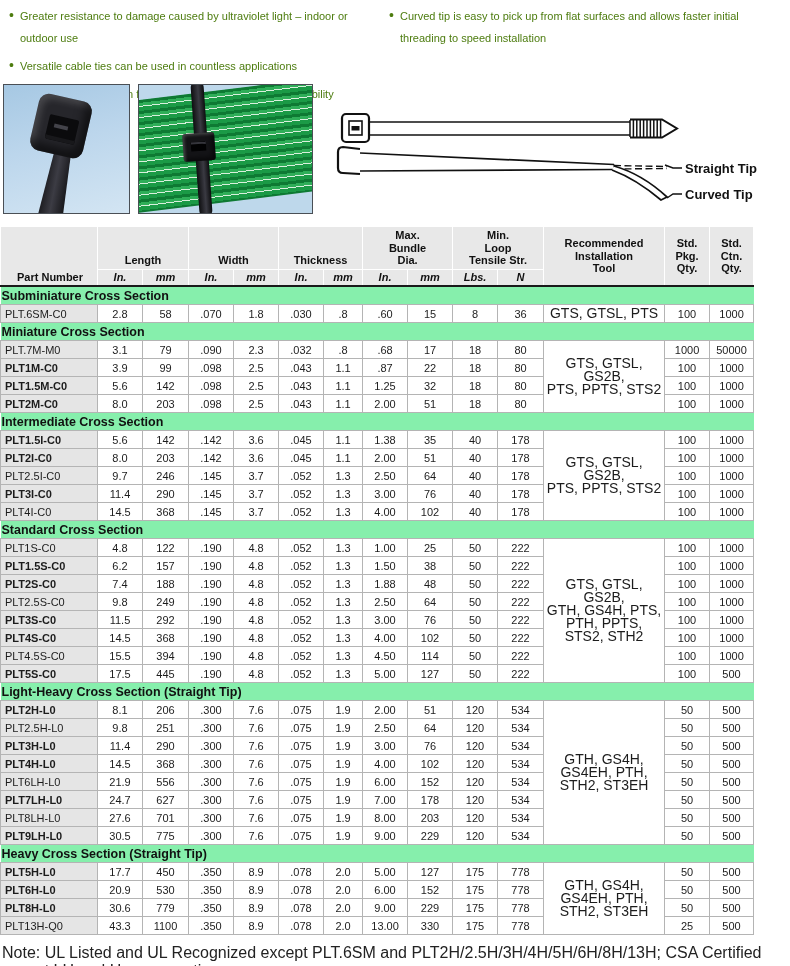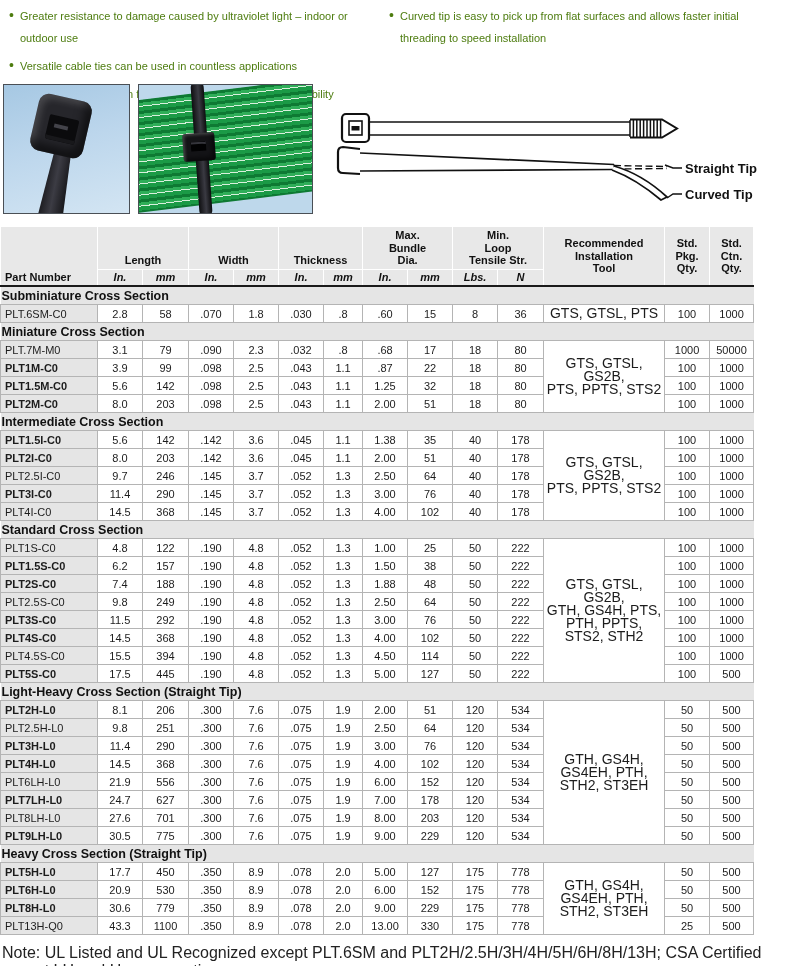--- a/index.html
+++ b/index.html
@@ -41,29 +41,29 @@
              box-shadow:inset 2px 2px 3px rgba(255,255,255,.2), inset -3px -3px 5px rgba(0,0,0,.6); }
   .p2-headslot { position:absolute; left:52px; top:57px; width:15px; height:9px; background:#020203;
                  transform:rotate(-4deg); box-shadow:inset 0 2px 0 #35353c; }
   .drawing { position:absolute; left:330px; top:2px; }
 
   
   .spec-table { border-collapse:collapse; table-layout:fixed; width:753px; margin-top:4px; }
   .spec-table thead th { background:#e8e8e8; border:1px solid #ffffff; font-size:11px; line-height:12.5px;
                          font-weight:bold; padding:2px 1px 2px 1px; vertical-align:bottom; color:#111;
                          white-space:pre-line; text-align:center; }
-  .spec-table thead th.part-h { text-align:left; padding-left:4px; vertical-align:bottom; }
+  .spec-table thead th.part-h { text-align:left; padding-left:16px; vertical-align:bottom; }
   .spec-table thead th.mid { vertical-align:middle; }
   .spec-table thead tr.units th { height:17px; vertical-align:middle; padding:1px;font-style:italic; }
   .spec-table thead { border-bottom:2.5px solid #1a1a1a; }
   .spec-table tbody td { border:1px solid #b4b4b4; font-size:11px; text-align:center; height:18px;
                          padding:0 2px; color:#1c1c1c; background:#fff; }
   .spec-table tbody td.part { background:#e5e5e5; text-align:left; padding-left:4px; }
   .spec-table tbody td.part.b { font-weight:bold; }
-  .spec-table tbody tr.section-row td { border:none; background:#e5e5e5; text-align:left; font-weight:bold;
+  .spec-table tbody tr.section-row td { border:none; background:#86efac; text-align:left; font-weight:bold;
                                         font-size:12.5px; height:17px; padding:2px 0 1px 1px; color:#111; }
   .spec-table tbody td.tool { font-size:14px; line-height:13px; }
 
   .note { font-size:16px; color:#222; padding:9px 0 0 2px; }
 </style>
 </head>
 <body>
 
 <div class="features">
   <div class="col-left">

